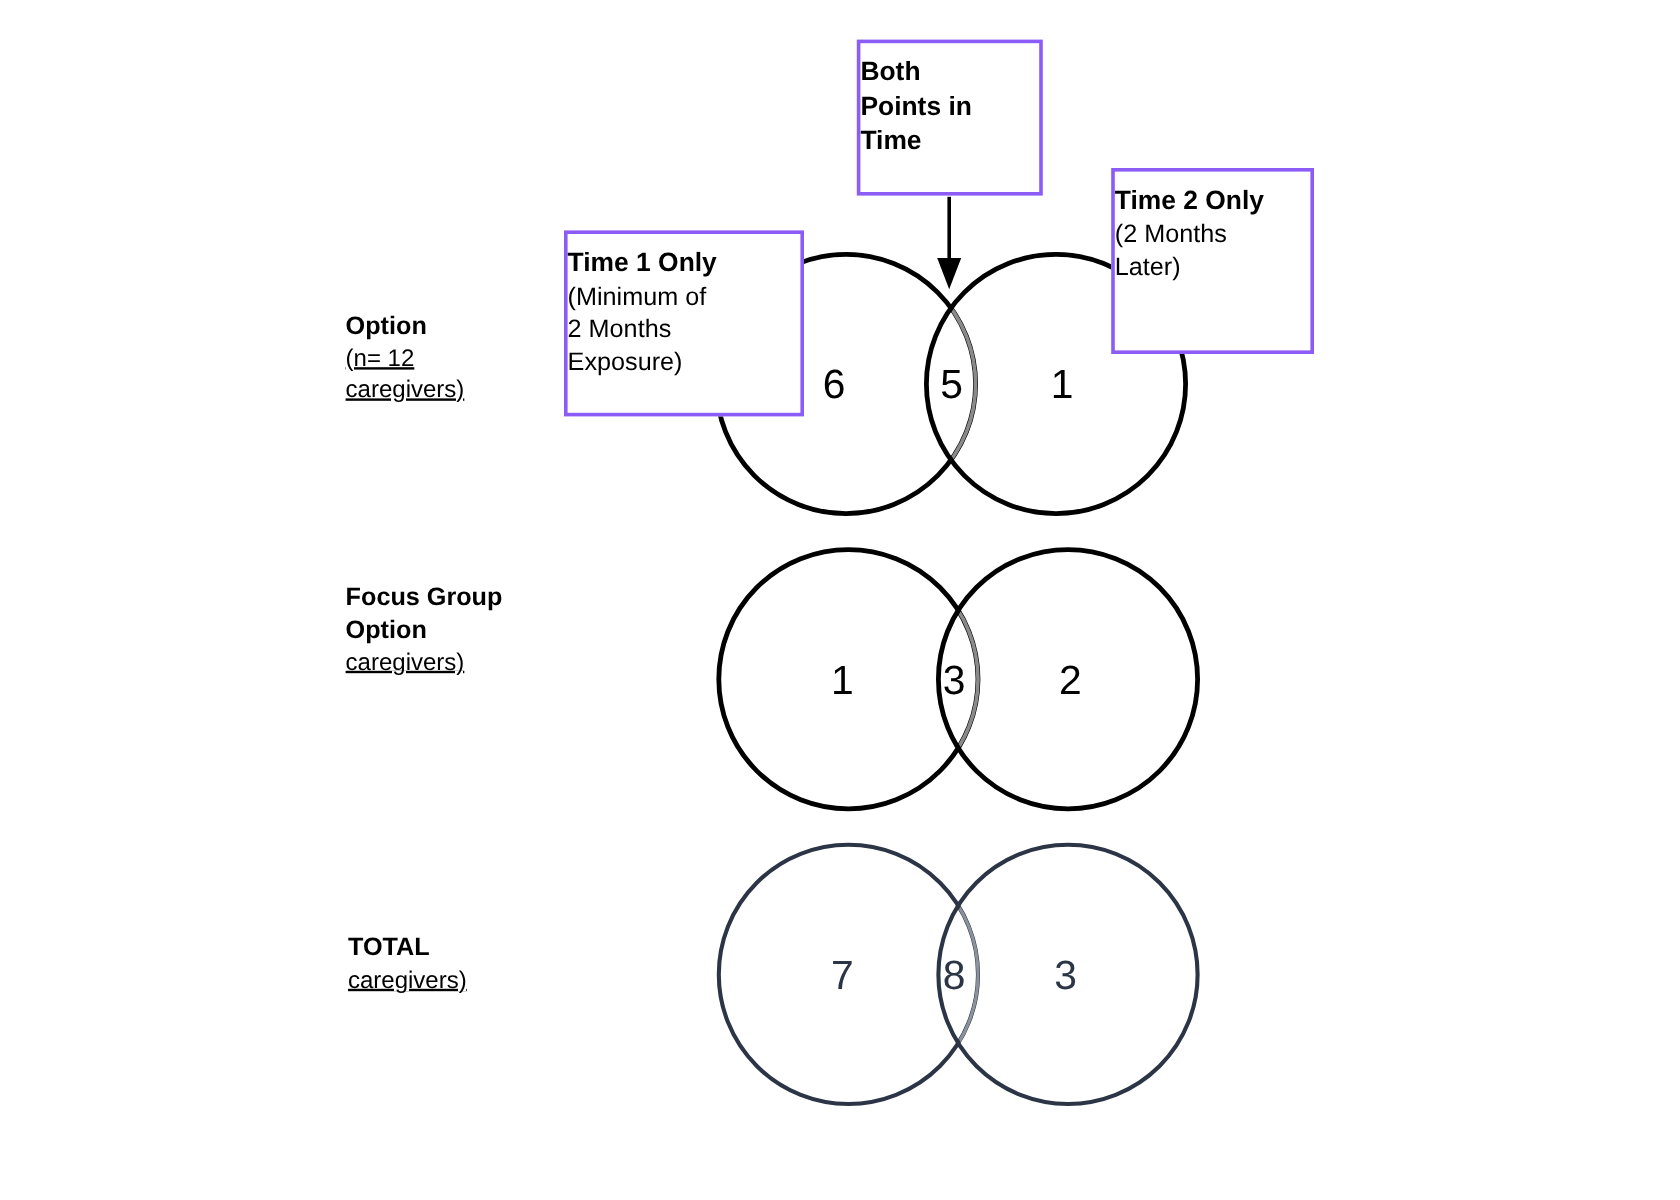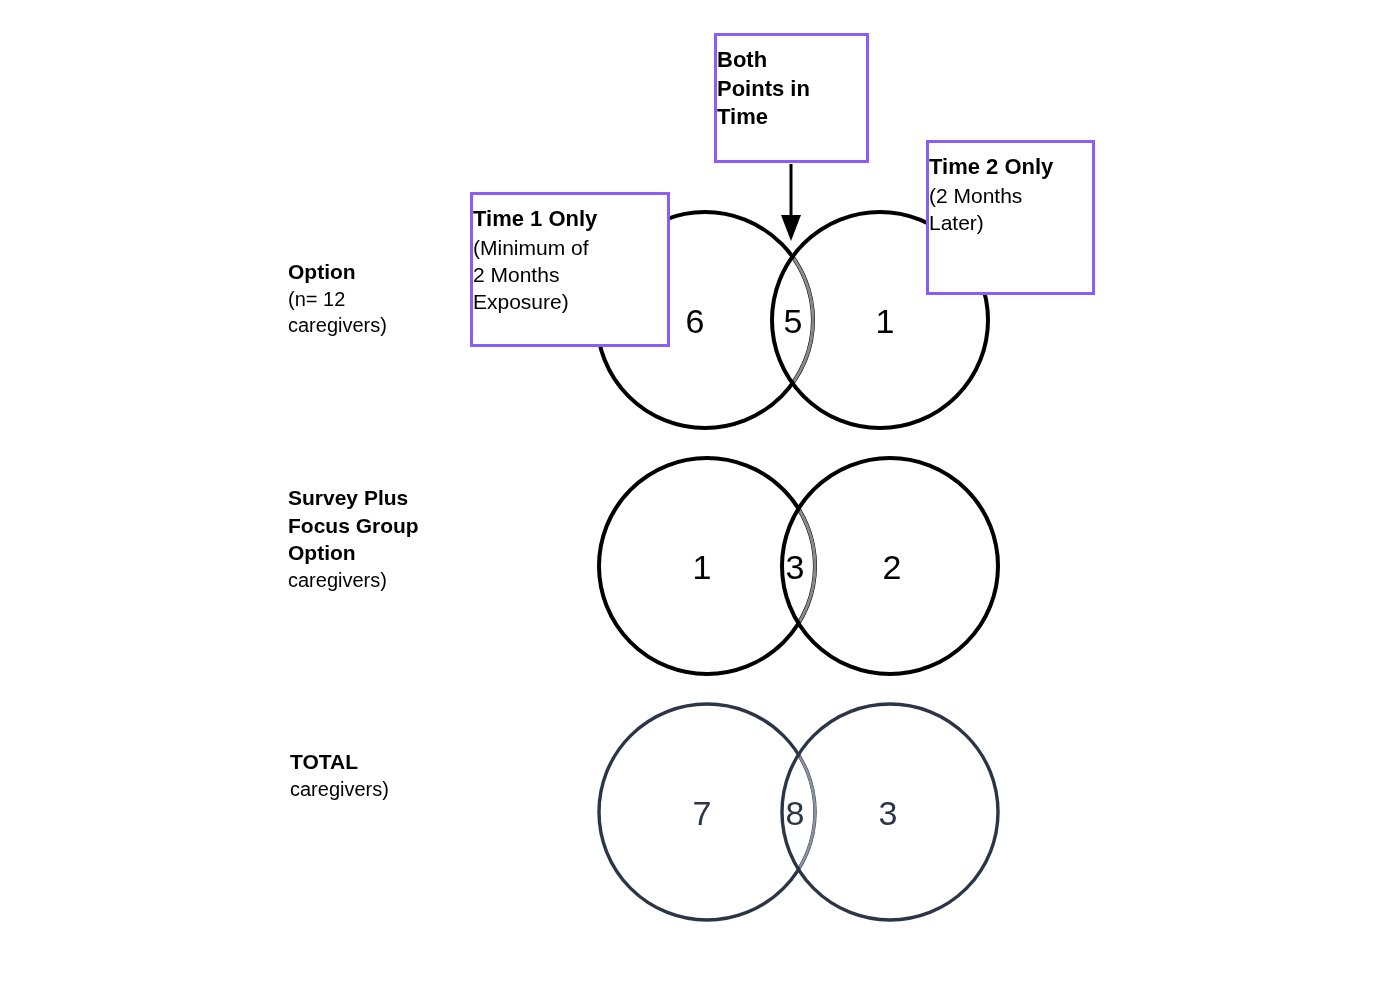--- a/index.html
+++ b/index.html
@@ -28,20 +28,21 @@
   }
   .row-label .title {
     font-weight: bold;
     font-size: 21px;
     display: block;
   }
   .row-label .sub {
     font-weight: normal;
     font-size: 20px;
     display: block;
+    text-decoration: underline;
   }
   .callout {
     position: absolute;
     box-sizing: border-box;
     border: 3px solid #8b5cf6;
     background: #ffffff;
     text-align: left;
     line-height: 1.30;
     padding-top: 10px;
     z-index: 5;
@@ -118,27 +119,26 @@
     </g>
   </svg>
 
   <div class="row-label" id="label-row1" style="left:288px; top:258px;">
     <span class="title">Option</span>
     <span class="sub">(n= 12</span>
     <span class="sub">caregivers)</span>
   </div>
 
   <div class="row-label" id="label-row2" style="left:288px; top:484px;">
-    <span class="title">Survey Plus</span>
     <span class="title">Focus Group</span>
     <span class="title">Option</span>
     <span class="sub">caregivers)</span>
   </div>
 
-  <div class="row-label" id="label-row3" style="left:290px; top:748px;">
+  <div class="row-label" id="label-row3" style="left:290px; top:776px;">
     <span class="title">TOTAL</span>
     <span class="sub">caregivers)</span>
   </div>
 
   <div class="callout" id="box-time1">
     <span class="ttl">Time 1 Only</span>
     <span class="sub">(Minimum of</span>
     <span class="sub">2 Months</span>
     <span class="sub">Exposure)</span>
   </div>

